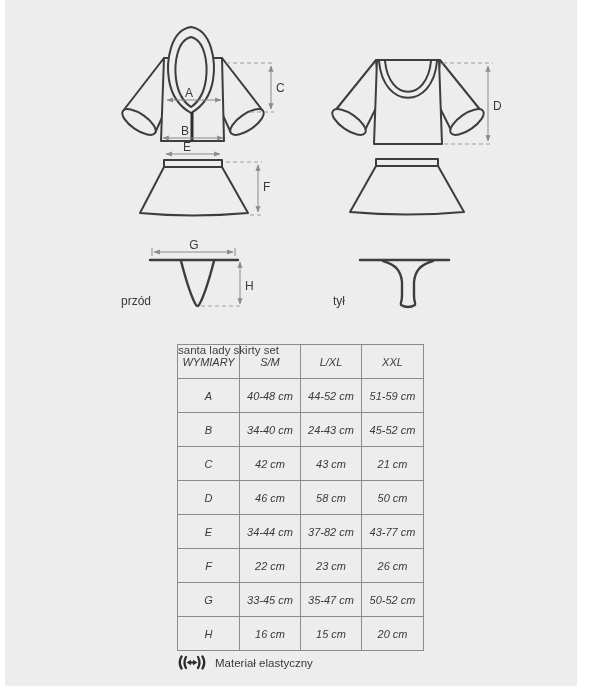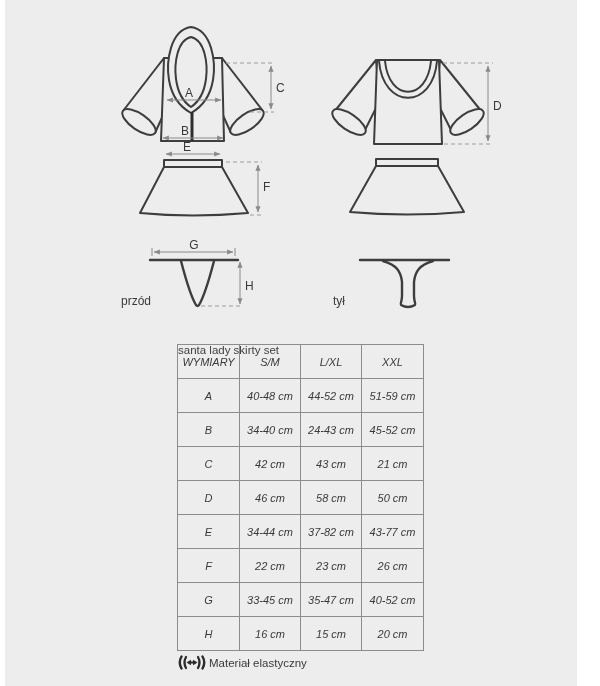--- a/index.html
+++ b/index.html
@@ -17,21 +17,21 @@
   .tick{stroke:#8a8a8a;stroke-width:1;}
   .dash{stroke:#9d9d9d;stroke-width:1;stroke-dasharray:4 3;fill:none;}
   .lbl {font:12px "Liberation Sans",sans-serif;fill:#3a3a3a;}
 
   .title{font-size:11.5px;color:#3f3f3f;}
 
   table.size{border-collapse:collapse;table-layout:fixed;width:246px;}
   table.size th,table.size td{
     border:1px solid #8c8c8c;height:33px;text-align:center;vertical-align:middle;
     font-size:11px;font-weight:normal;color:#3a3a3a;padding:0;}
-  .note{display:flex;align-items:center;gap:2px;text-align:center;}
+  .note{display:flex;align-items:center;gap:8px;text-align:center;}
   .note-text{font-size:11.5px;color:#3a3a3a;}
   .eicon{display:block;}
   .eicon path{fill:none;stroke:#2b2b2b;stroke-linecap:round;}
   .eicon .tri{fill:#2b2b2b;stroke:none;}
 </style>
 </head>
 <body>
 
 <div class="stage">
   <div class="gray-panel"></div>
@@ -184,21 +184,21 @@
       <tr>
         <td>F</td>
         <td>22 cm</td>
         <td>23 cm</td>
         <td>26 cm</td>
       </tr>
       <tr>
         <td>G</td>
         <td>33-45 cm</td>
         <td>35-47 cm</td>
-        <td>40-52 cm</td>
+        <td>50-52 cm</td>
       </tr>
       <tr>
         <td>H</td>
         <td>16 cm</td>
         <td>15 cm</td>
         <td>20 cm</td>
       </tr>
     </tbody>
   </table>
 

